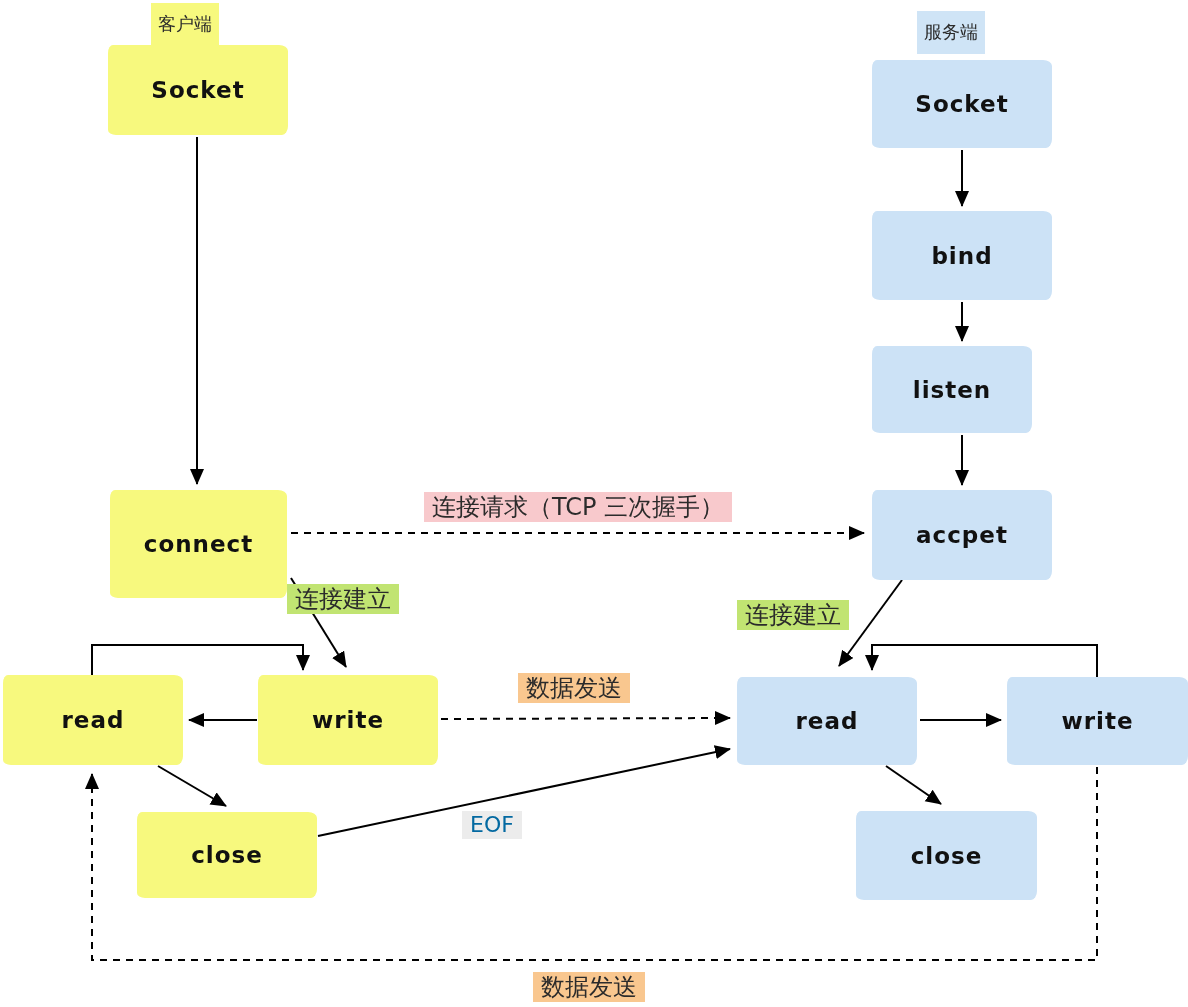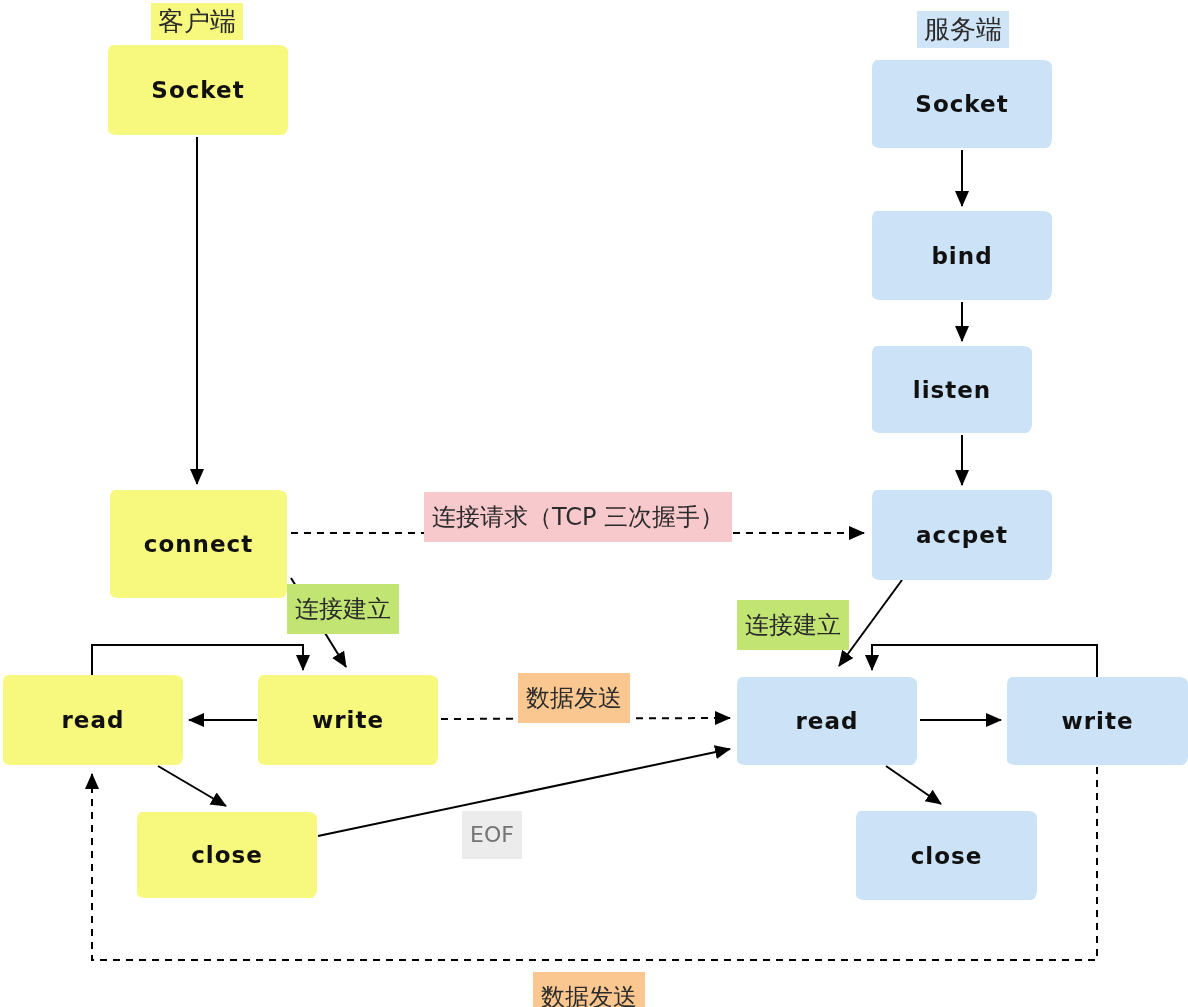--- a/index.html
+++ b/index.html
@@ -27,29 +27,29 @@
     display:flex;align-items:center;justify-content:center;
     font-weight:bold;font-size:23px;letter-spacing:1px;color:#111;
     border-radius:5px 9px 6px 8px / 8px 6px 9px 5px;
   }
   .node.yellow{background:var(--client-node-bg,#f7f97e);}
   .node.blue{background:var(--server-node-bg,#cce2f6);}
   .tag{
     position:absolute;
     white-space:nowrap;
     font-size:24px;line-height:1.25;color:#2b2b2b;
-    padding:10px 8px;
+    padding:0 8px;
   }
-  .tag.header{font-size:26px;padding:2px 7px;}
+  .tag.header{font-size:18px;padding:10px 7px;}
   .tag.yellow{background:var(--client-header-bg,#f7f97e);}
   .tag.lightblue{background:var(--server-header-bg,#cfe4f6);}
   .tag.pink{background:var(--handshake-bg,#f8c9cc);}
   .tag.green{background:var(--established-bg,#c1e472);}
   .tag.orange{background:var(--data-send-bg,#f9c78f);}
-  .tag.gray{background:var(--eof-bg,#ececec);font-size:22px;color:#737373;}
+  .tag.gray{background:var(--eof-bg,#ececec);font-size:22px;color:#0369a1;}
 </style>
 </head>
 <body>
 
 <div class="canvas">
 
   <svg class="wires" viewBox="0 0 1188 1007" xmlns="http://www.w3.org/2000/svg">
     <defs>
       <marker id="arw" markerUnits="userSpaceOnUse" markerWidth="17" markerHeight="15" refX="15" refY="7" orient="auto">
         <path d="M0,0 L16,7 L0,14 z" fill="#000"></path>

